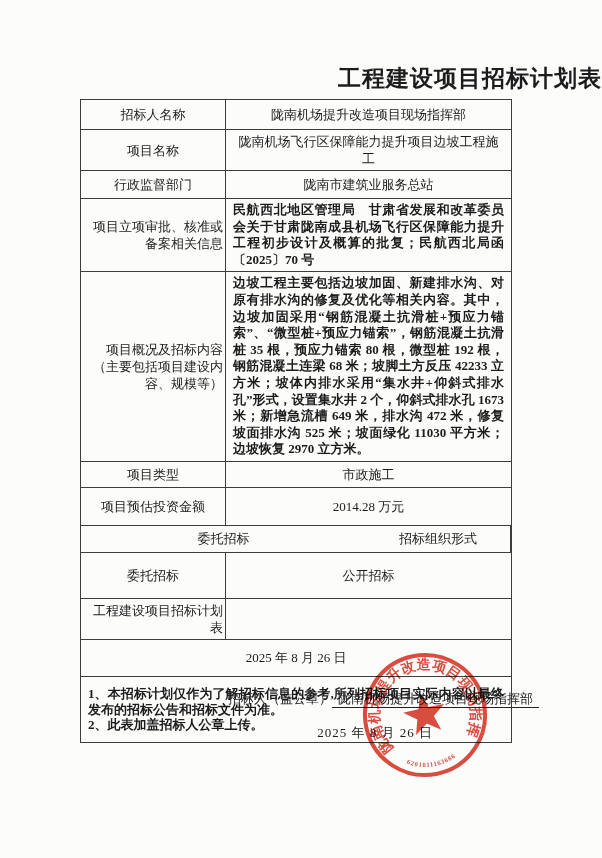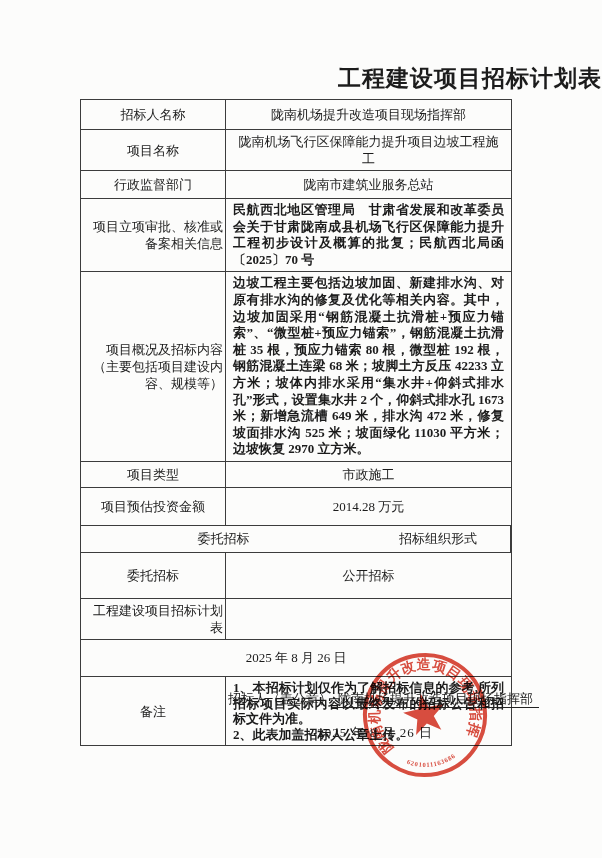--- a/index.html
+++ b/index.html
@@ -117,21 +117,20 @@
 
   <div class="trow" style="min-height:29px">
     <div class="tcell tlabel">工程建设项目招标计划表</div>
   </div>
 
   <div class="trow" style="min-height:36px">
     <div class="tcell tvalue">2025 年 8 月 26 日</div>
   </div>
 
   <div class="trow" style="min-height:65px">
-    <div class="tcell tlabel">备注</div>
     <div class="tcell tvalue para pre"><span>1、本招标计划仅作为了解招标信息的参考,所列招标项目实际内容以最终发布的招标公告和招标文件为准。
 2、此表加盖招标人公章上传。</span></div>
   </div>
 
 </div>
 
 <div class="footer-sign">
   <span>招标人（盖公章）</span><span class="signer-name">陇南机场提升改造项目现场指挥部</span>
 </div>
 

